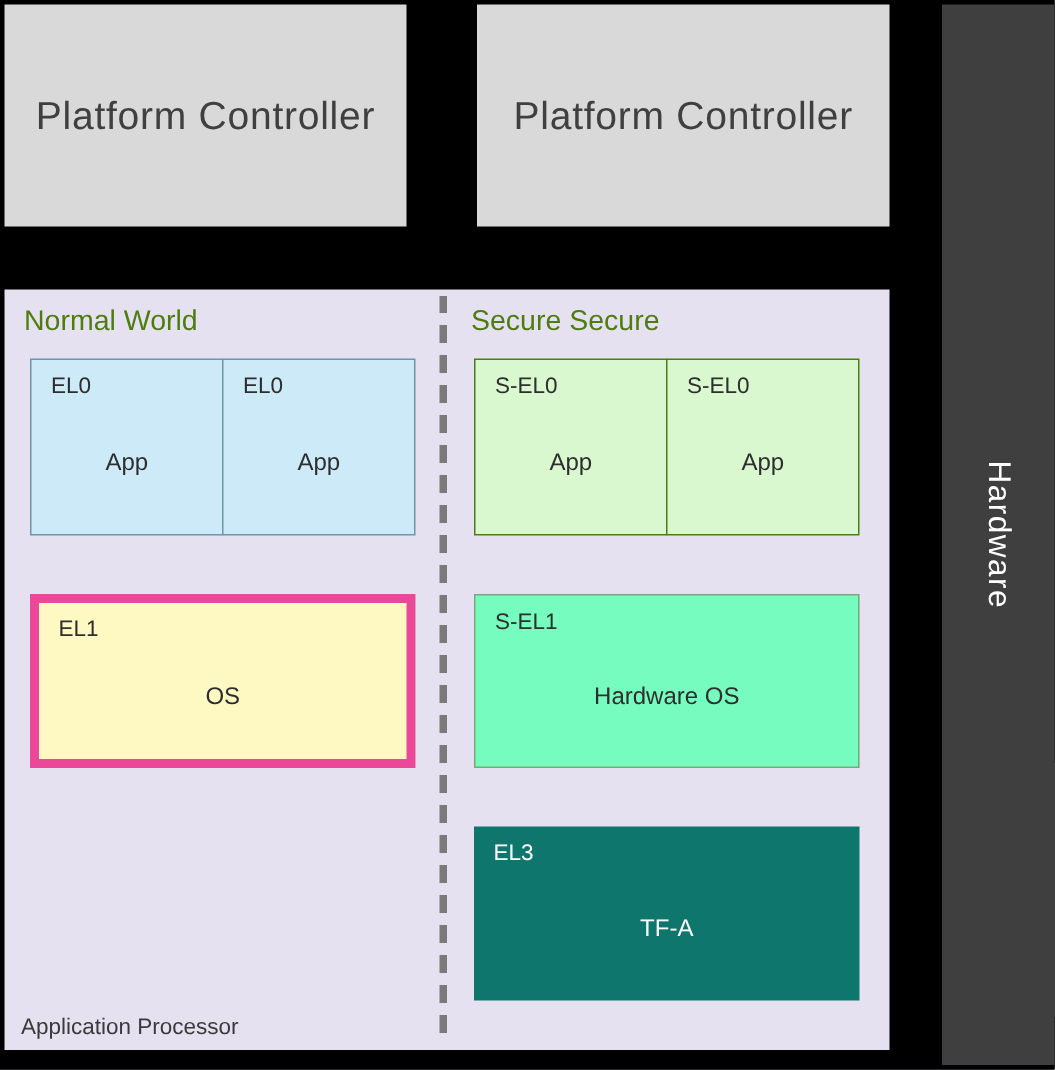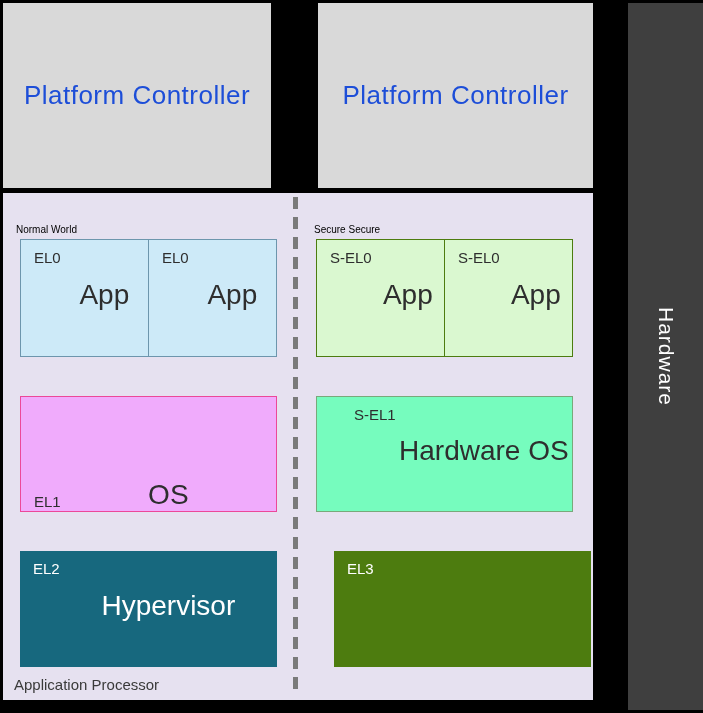--- a/index.html
+++ b/index.html
@@ -12,23 +12,23 @@
     position: relative;
     width: 703px;
     height: 713px;
     background: #000000;
     overflow: hidden;
   }
   
   .pc-box {
     position: absolute;
     top: 3px;
-    height: 185px;
+    height: 148px;
     background: #d9d9d9;
-    color: #1d4ed8;
+    color: #404040;
     display: flex;
     align-items: center;
     justify-content: center;
     font-size: 26px;
     letter-spacing: 0.5px;
   }
   .pc-left  { left: 3px;   width: 268px; }
   .pc-right { left: 318px; width: 275px; }
 
   
@@ -55,23 +55,22 @@
     position: absolute;
     left: 3px;
     top: 193px;
     width: 590px;
     height: 507px;
     background: #e6e1f0;
   }
   .world-label {
     position: absolute;
     top: 11px;
-    font-size: 10px;
-    color: #000000;
-    margin-top: 20px;
+    font-size: 19px;
+    color: #4d7c0f;
   }
   .normal-world-label { left: 13px; }
   .secure-world-label { left: 311px; }
 
   .ap-label {
     position: absolute;
     left: 11px;
     bottom: 7px;
     font-size: 15px;
     color: #3a3a3a;
@@ -88,47 +87,47 @@
       to bottom,
       #7a7a7a 0px, #7a7a7a 12px,
       transparent 12px, transparent 20px
     );
   }
 
   
   .box {
     position: absolute;
     display: flex;
-    flex-direction: row;
+    flex-direction: column;
     box-sizing: border-box;
     color: #2e2e2e;
   }
   .box .level {
     padding: 9px 0 0 13px;
     font-size: 15px;
     line-height: 1.2;
   }
   .box .name {
     flex: 1;
     display: flex;
     align-items: center;
     justify-content: center;
-    font-size: 28px;
+    font-size: 16px;
     margin-top: -6px;
   }
 
   
   .n-el0 { background: #cdeaf8; border: 1px solid #6d96ad; }
-  .n-el1 { background: #f0abfc; border: 1px solid #ec4899; align-items: flex-end; }
+  .n-el1 { background: #fef9c3; border: 6px solid #ec4899; }
   .n-el2 { background: #17687e; color: #ffffff; }
 
   
   .s-el0 { background: #daf8d0; border: 1px solid #4d7c0f; }
-  .s-el1 { background: #76fcbe; border: 1px solid #79a87a; padding-left: 24px; }
-  .s-el3 { background: #4d7c0f; color: #ffffff; margin-left: 18px; }
+  .s-el1 { background: #76fcbe; border: 1px solid #79a87a; }
+  .s-el3 { background: #0f766e; color: #ffffff; }
 
   
   .pos-n-el0-1 { left: 17px;  top: 46px;  width: 129px; height: 118px; }
   .pos-n-el0-2 { left: 145px; top: 46px;  width: 129px; height: 118px; }
   .pos-n-el1   { left: 17px;  top: 203px; width: 257px; height: 116px; }
   .pos-n-el2   { left: 17px;  top: 358px; width: 257px; height: 116px; }
   .pos-s-el0-1 { left: 313px; top: 46px;  width: 129px; height: 118px; }
   .pos-s-el0-2 { left: 441px; top: 46px;  width: 129px; height: 118px; }
   .pos-s-el1   { left: 313px; top: 203px; width: 257px; height: 116px; }
   .pos-s-el3   { left: 313px; top: 358px; width: 257px; height: 116px; }
@@ -161,37 +160,34 @@
       <div class="name">App</div>
     </div>
     <div class="box n-el0 pos-n-el0-2">
       <div class="level">EL0</div>
       <div class="name">App</div>
     </div>
     <div class="box n-el1 pos-n-el1">
       <div class="level">EL1</div>
       <div class="name">OS</div>
     </div>
-    <div class="box n-el2 pos-n-el2">
-      <div class="level">EL2</div>
-      <div class="name">Hypervisor</div>
-    </div>
 
     <div class="box s-el0 pos-s-el0-1">
       <div class="level">S-EL0</div>
       <div class="name">App</div>
     </div>
     <div class="box s-el0 pos-s-el0-2">
       <div class="level">S-EL0</div>
       <div class="name">App</div>
     </div>
     <div class="box s-el1 pos-s-el1">
       <div class="level">S-EL1</div>
       <div class="name">Hardware OS</div>
     </div>
     <div class="box s-el3 pos-s-el3">
       <div class="level">EL3</div>
+      <div class="name">TF-A</div>
     </div>
 
     <div class="ap-label">Application Processor</div>
   </div>
 
 </div>
 
 </body></html>

